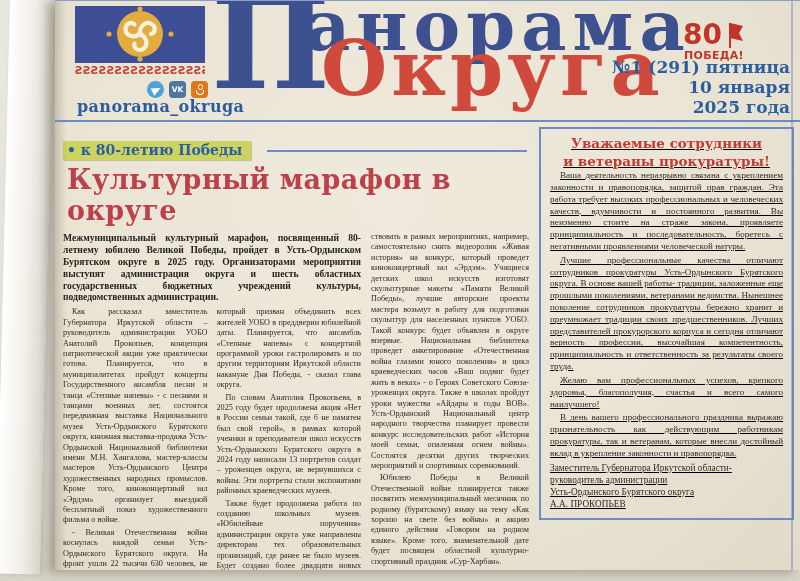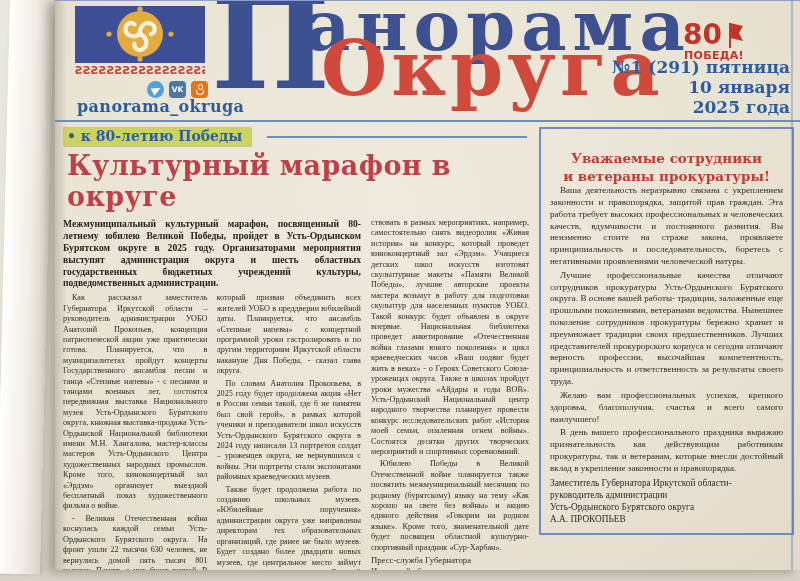--- a/index.html
+++ b/index.html
@@ -53,39 +53,39 @@
   .v-top{display:flex;align-items:flex-start;justify-content:center;gap:6px;
     font:bold 28px/0.95 "DejaVu Sans",sans-serif;}
   .v-flag{width:17px;height:26px;flex:none;}
   .v-label{font:bold 11px "DejaVu Sans",sans-serif;letter-spacing:.3px;}
   .issue{position:absolute;right:10px;top:56px;text-align:right;white-space:pre-line;
     font:bold 17px/1.18 "DejaVu Serif",serif;color:#2b5e9f;}
 
   
   main{display:flex;gap:10px;padding:5px 6px 0 8px;height:448px;}
   .article{width:466px;flex:none;}
-  .kicker-row{display:flex;align-items:center;gap:16px;margin-top:0;}
+  .kicker-row{display:flex;align-items:center;gap:16px;margin-top:14px;}
   .kicker{background:#ccd35e;color:#2a5ea6;font:bold 14px "DejaVu Serif",serif;
     padding:1px 9px 2px 4px;box-shadow:1px 1px 0 rgba(120,120,60,.35);}
   .kicker-rule{flex:1;height:2px;background:#6d8cc3;margin-right:2px;}
   .headline{margin:4px 4px 6px;font:bold 27px "DejaVu Serif",serif;color:#bc4149;letter-spacing:.4px;}
   .article-body{display:flex;gap:10px;height:381px;overflow:hidden;}
   .left-two{width:298px;flex:none;display:flex;flex-direction:column;}
   .lede{font:bold 9.6px/1.24 "Liberation Serif",serif;text-align:justify;margin:0 0 4px;color:#24221f;}
   .two-cols{display:flex;gap:9px;flex:1;overflow:hidden;}
   .two-cols .col{width:50%;overflow:hidden;}
   .col p{font:8.2px/1.27 "Liberation Serif",serif;text-align:justify;margin:0 0 2px;color:#2e2b28;}
   .col p.ind{text-indent:9px;}
   .quote{font-style:italic;}
   .col3{flex:1;overflow:hidden;}
   .byline{font-weight:bold;text-align:right;white-space:pre-line;font-size:8.7px !important;margin-top:2px !important;}
 
   
   .sidebar{flex:1;display:flex;flex-direction:column;gap:8px;overflow:hidden;}
-  .box{border:2px solid #6d8cc3;padding:20px 9px 6px;}
+  .box{border:2px solid #6d8cc3;padding:5px 9px 6px;text-decoration:underline;}
   .box1 h2{margin:1px 0 0;text-align:center;white-space:pre-line;
     font:bold 13.5px/1.3 "DejaVu Serif",serif;color:#c23a33;}
   .box1 h3{margin:2px 0 3px;text-align:center;white-space:pre-line;
     font:bold 10.8px/1.25 "DejaVu Serif",serif;color:#2d5fa3;}
   .box1 p{margin:0 0 2px;font:9.1px/1.3 "Liberation Serif",serif;text-align:justify;
     text-indent:10px;color:#2e2b28;}
   .sig{font-weight:bold;text-align:right;white-space:pre-line;text-indent:0 !important;
     font-size:9.3px !important;margin-top:2px !important;}
 </style>
 </head>

